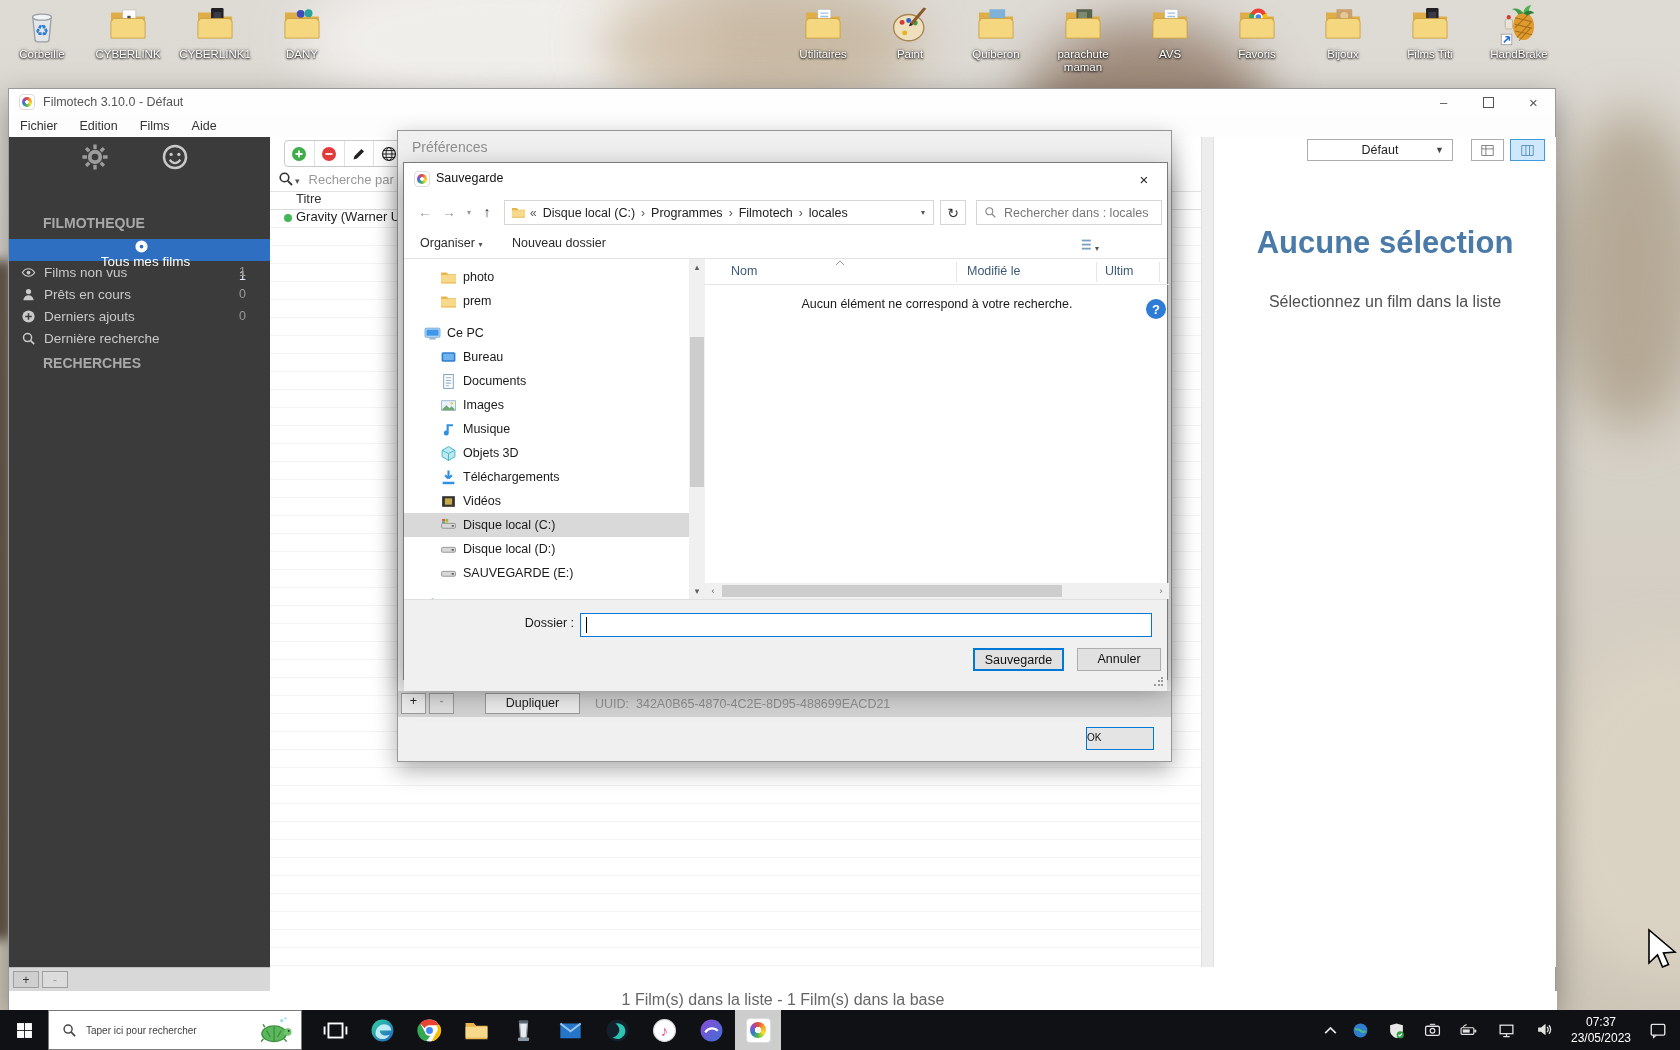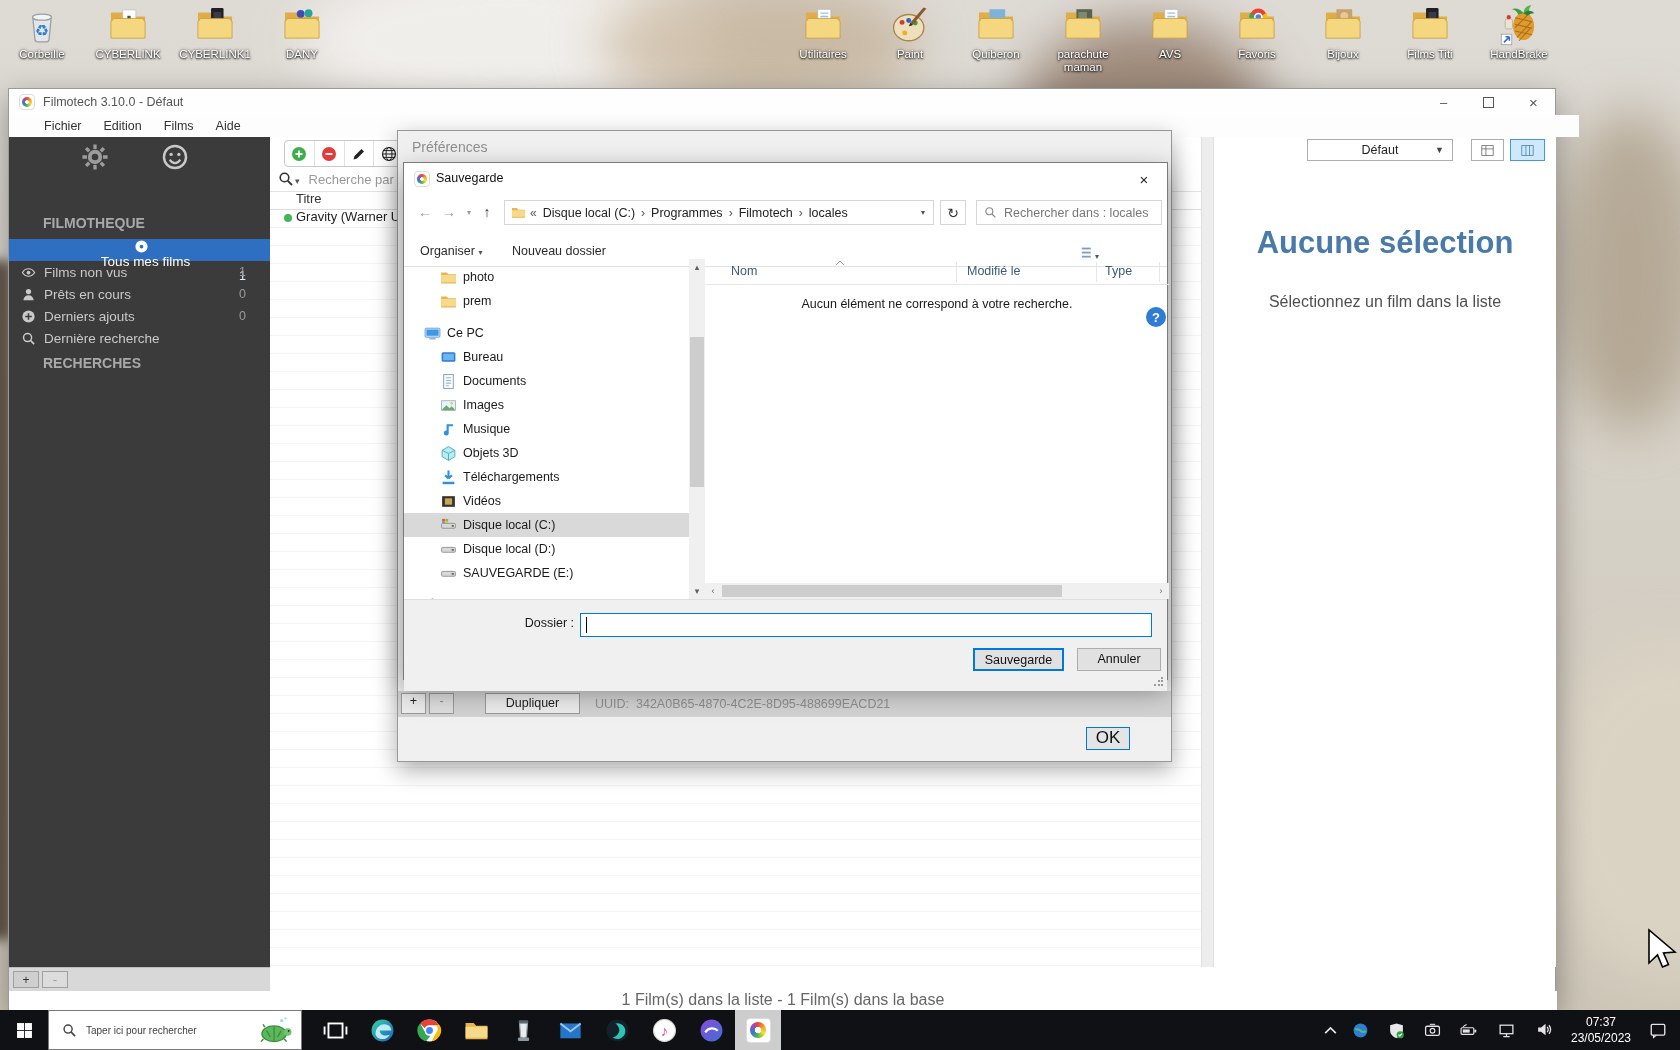--- a/index.html
+++ b/index.html
@@ -13,21 +13,21 @@
   .di-img{width:42px;height:42px;margin:0 auto;}
   .di-img svg{width:100%;height:100%;}
   .di-label{margin-top:2px;font-size:11.5px;line-height:13px;color:#fff;
     text-shadow:0 1px 2px rgba(0,0,0,.9),0 0 3px rgba(0,0,0,.75);}
   
   .window{position:absolute;left:8px;top:88px;width:1548px;height:922px;background:#fff;
     border:1px solid #9a9a9a;box-shadow:0 10px 30px rgba(0,0,0,.35);box-sizing:border-box;}
   .titlebar{position:absolute;left:0;top:0;width:100%;height:26px;background:#fefefe;display:flex;align-items:center;}
   .titlebar .t-text{font-size:12.5px;color:#555;margin-left:8px;}
   .wbtn{position:absolute;top:0;height:26px;width:45px;display:grid;place-items:center;color:#555;font-size:13px;}
-  .menubar{position:absolute;left:0;top:26px;width:100%;height:22px;background:#fdfdfd;display:flex;align-items:center;padding-left:24px;}
+  .menubar{position:absolute;left:0;top:26px;width:100%;height:22px;background:#fdfdfd;display:flex;align-items:center;}
   .menu-item{font-size:12.5px;color:#333;padding:0 11px;}
   .sidebar{position:absolute;left:0;top:48px;width:261px;height:830px;background:#3b3b3b;}
   .sb-head{font-size:14px;font-weight:bold;color:#a9a9a9;padding:0 0 0 34px;}
   .sb-item{display:flex;align-items:center;height:22px;color:#c9c9c9;font-size:13.5px;padding-left:12px;}
   .sb-item svg{width:15px;height:15px;margin-right:8px;flex:none;}
   .sb-item.sel{background:#2f6fc1;color:#fff;flex-direction:column;}
   .sb-count{margin-left:auto;margin-right:24px;font-size:12.5px;color:#9a9a9a;}
   .sb-item.sel .sb-count{color:#dfe9f7;}
   .sb-footer{position:absolute;left:0;top:878px;width:261px;height:24px;background:#d8d8d8;border-top:1px solid #bcbcbc;box-sizing:border-box;}
   .pm{position:absolute;top:3px;width:26px;height:17px;background:#cfcfcf;border:1px solid #9f9f9f;
@@ -58,40 +58,40 @@
   .nosel-title{position:absolute;left:0;top:88px;width:100%;text-align:center;font-size:31px;font-weight:bold;color:#4a7aa8;}
   .nosel-sub{position:absolute;left:0;top:156px;width:100%;text-align:center;font-size:16px;color:#4f4f4f;}
   
   .prefs{position:absolute;left:397px;top:130px;width:775px;height:632px;background:#f0f0f0;
       border:1px solid #979797;box-shadow:0 8px 22px rgba(0,0,0,.33);box-sizing:border-box;}
   .prefs-title{position:absolute;left:14px;top:8px;font-size:14px;color:#8f8f8f;}
   .prefs-band{position:absolute;left:0;top:560px;width:100%;height:26px;background:#d2d2d2;}
   .band-btn{position:absolute;top:2px;height:21px;background:#ececec;border:1px solid #9a9a9a;
       font-size:12.5px;color:#222;text-align:center;box-sizing:border-box;}
   .uuid{position:absolute;left:197px;top:6px;font-size:12.5px;color:#8f8f8f;}
-  .okbtn{position:absolute;left:688px;top:596px;width:44px;height:23px;background:#e4e4e4;border:1.5px solid #0078d7;
-      font-size:17px;color:#111;text-align:center;line-height:20px;box-sizing:border-box;}
+  .okbtn{position:absolute;left:688px;top:596px;width:68px;height:23px;background:#e4e4e4;border:1.5px solid #0078d7;
+      font-size:10px;color:#111;line-height:20px;box-sizing:border-box;}
   .save{position:absolute;left:403px;top:162px;width:765px;height:518px;background:#fff;
       border:1px solid #7a7a7a;box-shadow:0 10px 26px rgba(0,0,0,.4);box-sizing:border-box;}
   .sv-title{position:absolute;left:0;top:0;width:100%;height:32px;}
   .sv-title .t-text{position:absolute;left:32px;top:8px;font-size:12.5px;color:#111;}
   .sv-close{position:absolute;right:0;top:0;width:46px;height:32px;display:grid;place-items:center;font-size:15px;color:#222;}
   .navglyph{position:absolute;top:38px;width:22px;height:22px;display:grid;place-items:center;font-size:14px;}
   .crumbbox{position:absolute;left:100px;top:37px;width:430px;height:25px;border:1px solid #d6d6d6;
       display:flex;align-items:center;box-sizing:border-box;background:#fff;}
   .crumbbox svg{width:15px;height:15px;margin:0 4px 0 6px;flex:none;}
   .crumb{font-size:12.5px;color:#222;white-space:nowrap;}
   .crumb-sep{font-size:12px;color:#555;padding:0 6px;}
   .refbtn{position:absolute;left:536px;top:37px;width:26px;height:25px;border:1px solid #d6d6d6;
       display:grid;place-items:center;font-size:14px;color:#333;box-sizing:border-box;}
   .sv-search{position:absolute;left:572px;top:37px;width:186px;height:25px;border:1px solid #d6d6d6;
       display:flex;align-items:center;box-sizing:border-box;}
   .sv-search svg{width:13px;height:13px;margin:0 7px;flex:none;}
   .sv-search span{font-size:12.5px;color:#777;white-space:nowrap;}
-  .sv-toolbar{position:absolute;left:0;top:66px;width:100%;height:30px;border-bottom:1px solid #e2e2e2;box-sizing:border-box;margin-top:8px;}
+  .sv-toolbar{position:absolute;left:0;top:66px;width:100%;height:30px;border-bottom:1px solid #e2e2e2;box-sizing:border-box;}
   .sv-tool{position:absolute;top:7px;font-size:12.5px;color:#2b2b2b;}
   .treepane{position:absolute;left:0;top:96px;width:285px;height:340px;overflow:hidden;}
   .tree-row{display:flex;align-items:center;height:24px;font-size:12.5px;color:#1a1a1a;}
   .tree-row svg{width:17px;height:17px;margin-right:6px;flex:none;}
   .tree-row.sel{background:#d9d9d9;}
   .vscroll{position:absolute;left:285px;top:96px;width:16px;height:340px;background:#f0f0f0;}
   .vthumb{position:absolute;left:1px;width:14px;background:#cdcdcd;}
   .sarrow{position:absolute;left:0;width:16px;height:16px;display:grid;place-items:center;font-size:9px;color:#606060;}
   .listarea{position:absolute;left:301px;top:96px;width:464px;height:340px;}
   .lhead{position:absolute;left:0;top:0;width:100%;height:26px;border-bottom:1px solid #e6e6e6;box-sizing:border-box;}
@@ -695,21 +695,21 @@
       <div class="sarrow" style="top:324px;">▾</div>
     </div>
 
     <div class="listarea">
       <div class="lhead" id="columns-row">
         <svg viewBox="0 0 10 6" style="position:absolute;left:130px;top:1px;width:10px;height:6px;">
             <path d="M1 5l4-4 4 4" stroke="#9a9a9a" fill="none"></path>
           </svg>
       <span class="lcol" style="left: 26px;">Nom</span>
           <span class="lcol" style="left: 262px;">Modifié le</span>
-          <span class="lcol" style="left: 400px;">Type</span>
+          <span class="lcol" style="left: 400px;">Ultim</span>
           <span class="lcol-sep" style="left: 251px;"></span>
           <span class="lcol-sep" style="left: 391px;"></span>
           <span class="lcol-sep" style="left: 454px;"></span>
         </div>
       <div class="emptymsg">Aucun élément ne correspond à votre recherche.</div>
     </div>
 
     <div class="hscroll">
       <div class="sarrow" style="left:0;top:0;">‹</div>
       <div class="hthumb" style="left:17px;width:340px;"></div>

